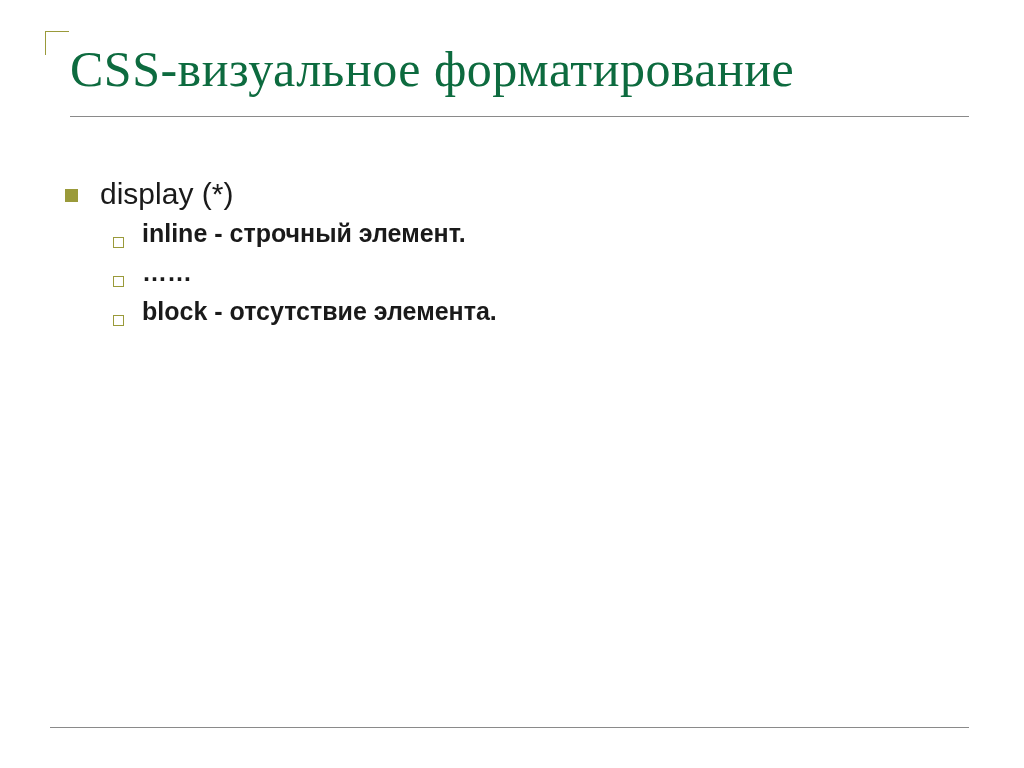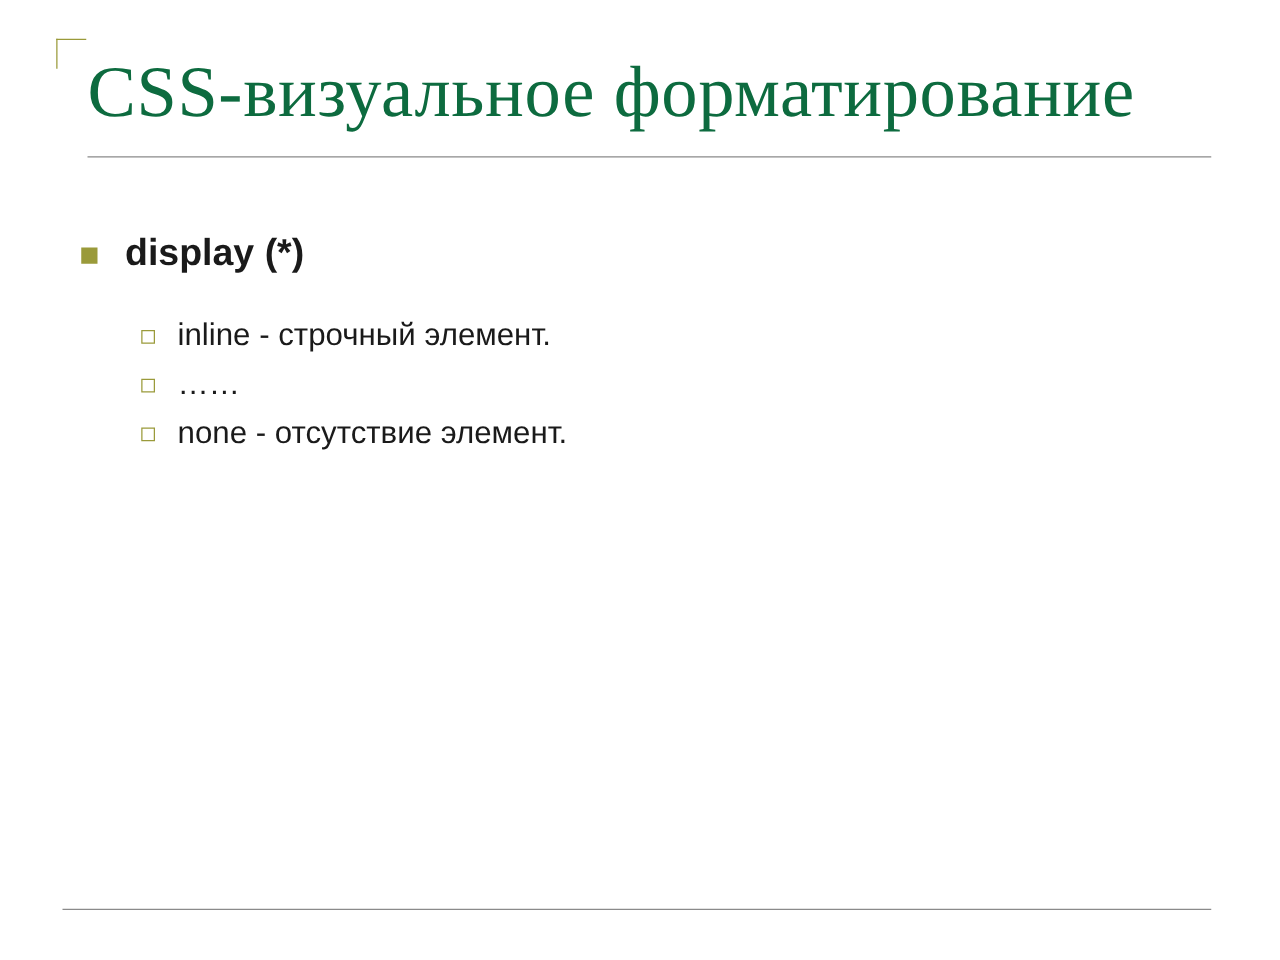--- a/index.html
+++ b/index.html
@@ -29,62 +29,62 @@
       height: 24px;
       border-top: 1.5px solid #9a9a3a;
       border-left: 1.5px solid #9a9a3a;
     }
     .title-area {
       padding-left: 20px;
       padding-top: 10px;
     }
     .title {
       font-family: Georgia, "Times New Roman", serif;
-      font-size: 58px;
+      font-size: 50px;
       font-weight: 400;
       color: #0d6b3f;
       letter-spacing: 0.5px;
     }
     .divider {
       margin-top: 18px;
       margin-left: 20px;
       margin-right: 5px;
       border: none;
       border-top: 1.5px solid #8a8a8a;
     }
     .content {
       padding-top: 60px;
       padding-left: 15px;
     }
     .level1 {
       display: flex;
       align-items: flex-start;
-      margin-bottom: 34px;
-      font-weight: bold;
+      margin-bottom: 8px;
     }
     .bullet-sq-filled {
       width: 13px;
       height: 13px;
       background: #9a9a3a;
       margin-top: 12px;
       margin-right: 22px;
       flex-shrink: 0;
     }
     .level1-text {
       font-family: Arial, sans-serif;
       font-size: 30px;
       color: #1a1a1a;
     }
     .level2-list {
       padding-left: 48px;
     }
     .level2 {
       display: flex;
-      align-items: flex-start;
+      align-items: flex-end;
       margin-bottom: 10px;
+      font-weight: bold;
     }
     .bullet-sq-outline {
       width: 11px;
       height: 11px;
       border: 1.5px solid #9a9a3a;
       margin-top: 10px;
       margin-right: 18px;
       flex-shrink: 0;
     }
     .level2-text {
@@ -123,19 +123,19 @@
       <div class="level2">
         <span class="bullet-sq-outline"></span>
         <span class="level2-text">inline - строчный элемент.</span>
       </div>
       <div class="level2">
         <span class="bullet-sq-outline"></span>
         <span class="level2-text">……</span>
       </div>
       <div class="level2">
         <span class="bullet-sq-outline"></span>
-        <span class="level2-text">none - отсутствие элемент.</span>
+        <span class="level2-text">block - отсутствие элемента.</span>
       </div>
     </div>
   </div>
 
   <hr class="bottom-line">
 </div>
 
 </body></html>

